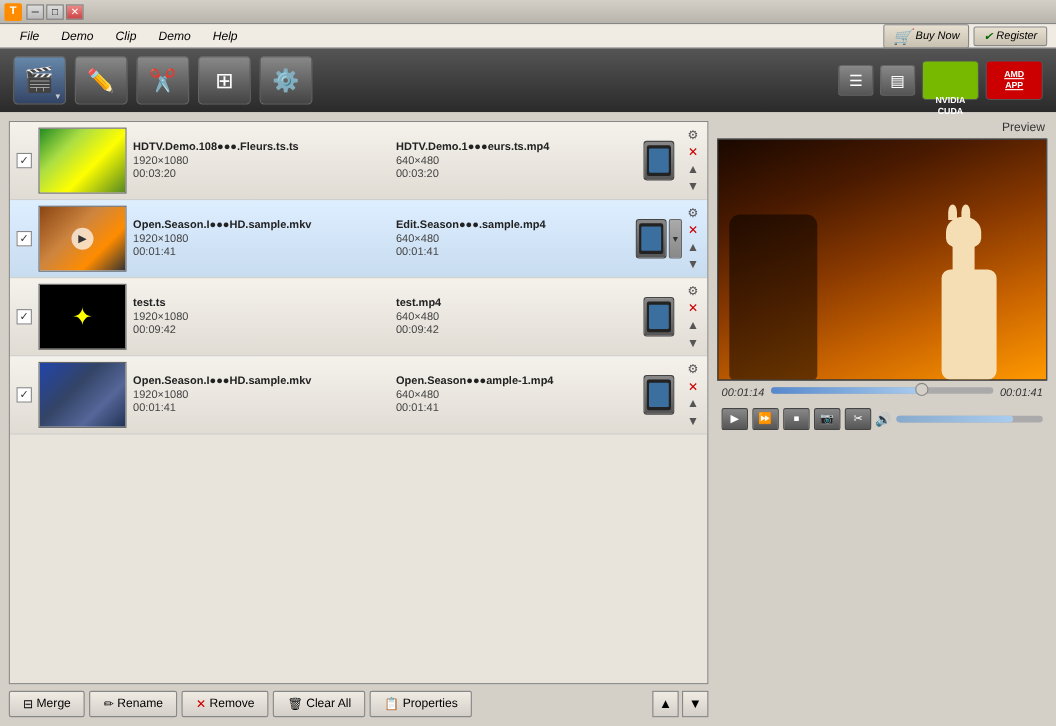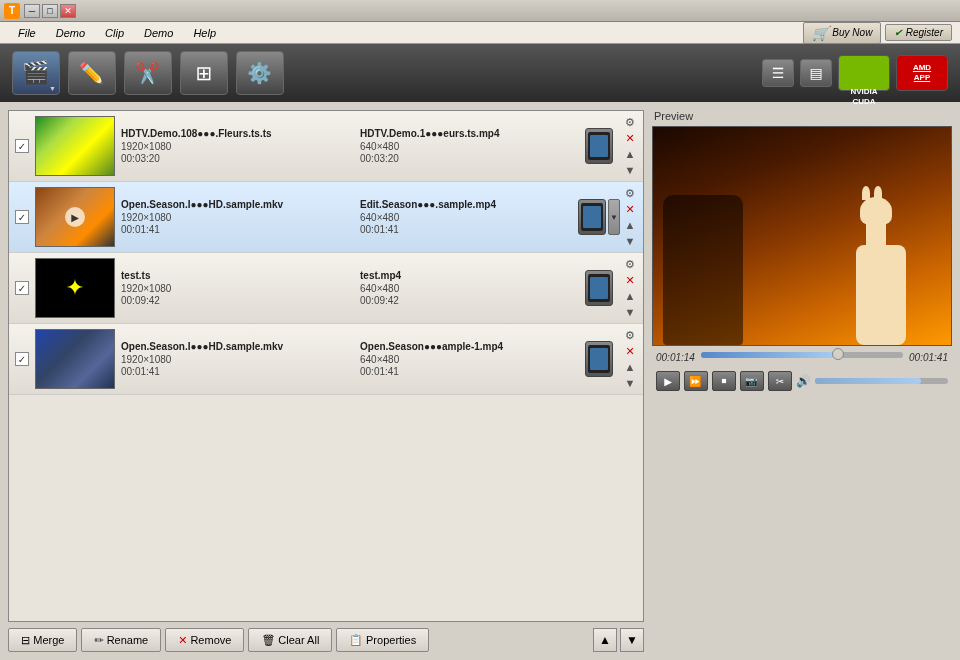--- a/index.html
+++ b/index.html
@@ -267,21 +267,21 @@
 
     
     #preview {
       width: 300px;
       display: flex;
       flex-direction: column;
       gap: 4px;
       flex-shrink: 0;
     }
     #preview-label {
-      font-size: 11px; color: #333; padding: 0 2px;
+      font-size: 11px; color: #333; padding: 0 2px; text-align: right;
     }
     #preview-video {
       width: 100%;
       height: 220px;
       background: #1a1a1a;
       border: 1px solid #555;
       overflow: hidden;
       position: relative;
     }
     #preview-timeline {

